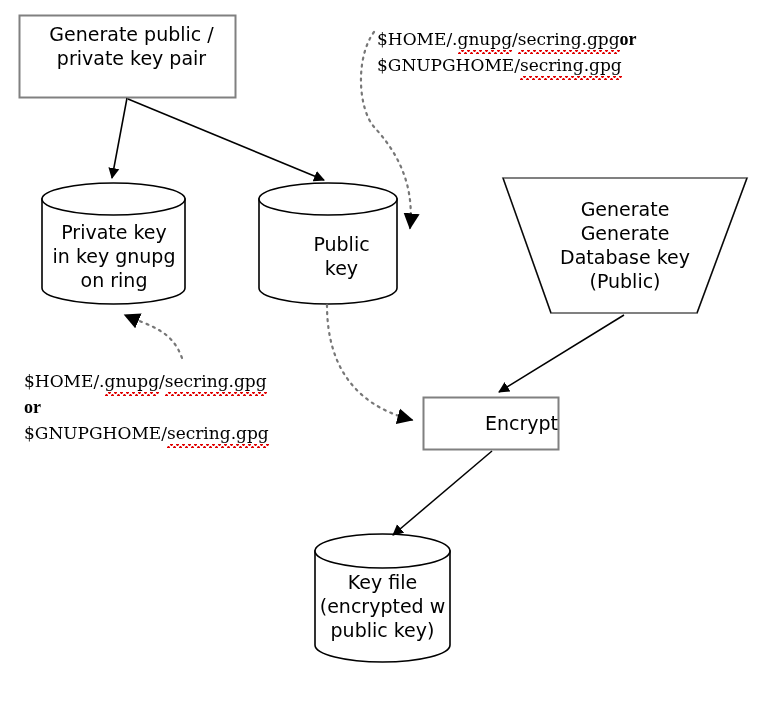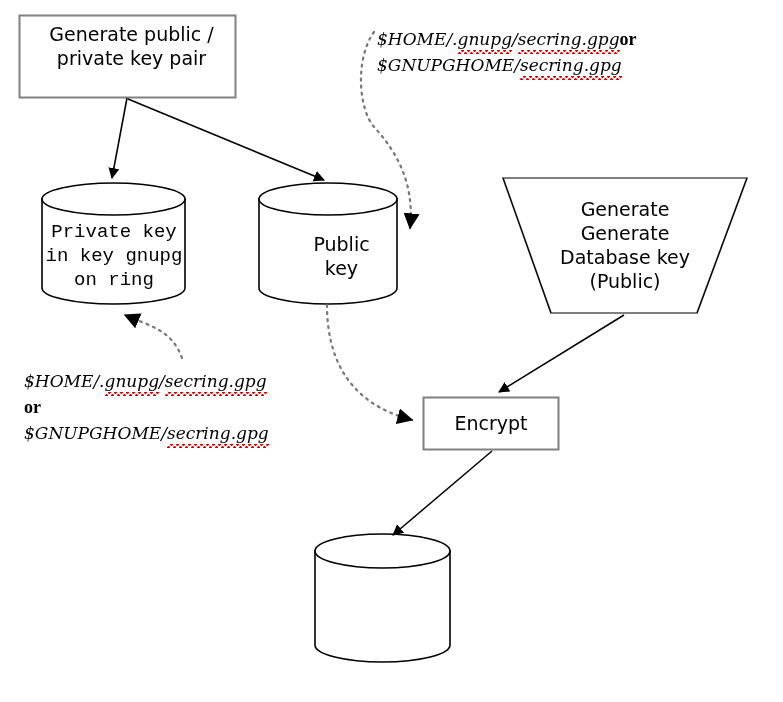--- a/index.html
+++ b/index.html
@@ -38,21 +38,20 @@
     position: absolute;
     font-family: "DejaVu Serif", serif;
     font-size: 17px;
     line-height: 26px;
     color: #000000;
     white-space: nowrap;
   }
   .anno .mono {
     font-family: "DejaVu Serif", serif;
     letter-spacing: 0px;
-    font-style: italic;
   }
   .anno .sans {
     font-family: Liberation Serif, serif;
     font-size: 18px;
     font-weight: 600;
   }
   
   .sp {
     position: relative;
     display: inline-block;
@@ -124,42 +123,47 @@
     <path d="M 182 358 C 172 330, 150 326, 125 315" fill="none" stroke="#777777" stroke-width="2.2" stroke-dasharray="2 5" stroke-linecap="round" marker-end="url(#arrowDot)"></path>
 
     <path d="M 327 305 C 327 360, 350 404, 412 420" fill="none" stroke="#777777" stroke-width="2.2" stroke-dasharray="2 5" stroke-linecap="round" marker-end="url(#arrowDot)"></path>
   </svg>
 
   <div class="shape-label" style="left:19px; top:22px; width:225px;">
     <div>Generate public /</div>
     <div>private key pair</div>
   </div>
 
-  <div class="shape-label" style="left:42px; top:220px; width:144px;font-family:Liberation Mono, monospace;">
+  <div class="shape-label" style="left:42px; top:220px; width:144px;">
     <div>Private key</div>
     <div>in key gnupg</div>
     <div>on ring</div>
   </div>
 
   <div class="shape-label" style="left:272px; top:232px; width:139px;">
     <div>Public</div>
     <div>key</div>
   </div>
 
   <div class="shape-label" style="left:520px; top:197px; width:210px;">
     <div>Generate</div>
     <div>Generate</div>
     <div>Database key</div>
     <div>(Public)</div>
   </div>
 
-  <div class="shape-label" style="left:424px; top:411px; width:134px;">
+  <div class="shape-label" style="left:424px; top:411px; width:134px;text-align:right;">
     <div>Encrypt</div>
   </div>
 
+  <div class="shape-label" style="left:310px; top:570px; width:145px;">
+    <div>Key file</div>
+    <div>(encrypted w</div>
+    <div>public key)</div>
+  </div>
 
   <div class="anno" style="left:377px; top:26px;">
     <span class="anno-line">
       <span class="mono">$HOME/.</span><span class="mono sp">gnupg</span><span class="mono">/</span><span class="mono sp">secring.gpg</span><span class="sans">or</span>
     </span>
     <span class="anno-line">
       <span class="mono">$GNUPGHOME/</span><span class="mono sp">secring.gpg</span>
     </span>
   </div>
 

